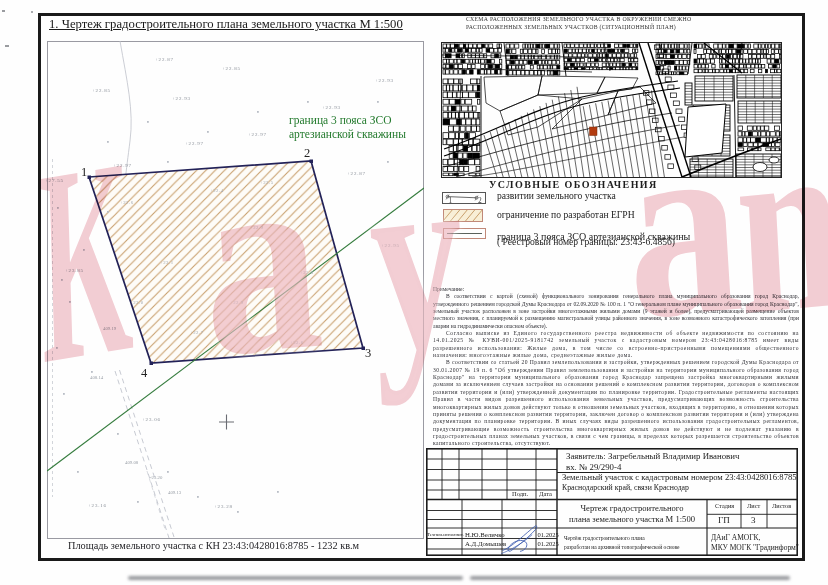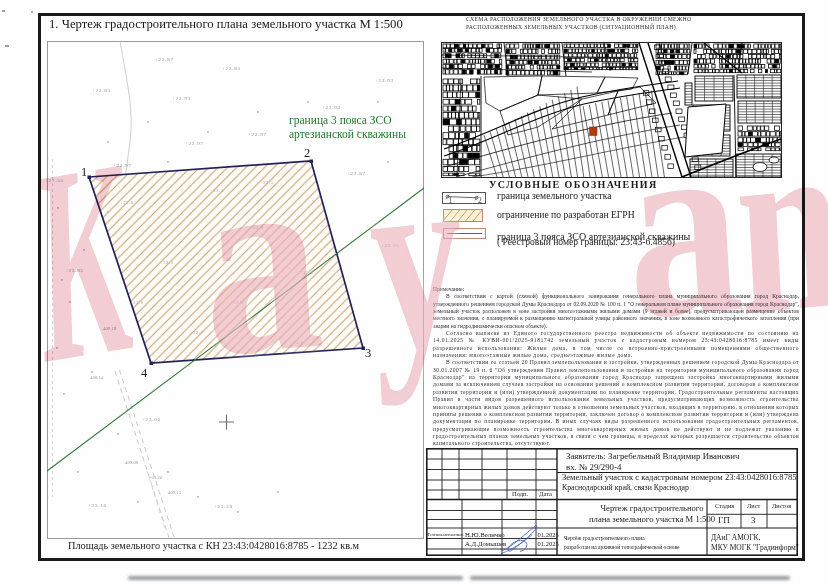--- a/index.html
+++ b/index.html
@@ -9,21 +9,21 @@
 .wm{position:absolute;font-family:"Liberation Serif",serif;font-weight:bold;
     color:#f3ced4;mix-blend-mode:multiply;transform-origin:left top;line-height:1;}
 .wmg{position:absolute;font-family:"Liberation Serif",serif;font-weight:bold;
     color:rgba(255,255,255,0.60);filter:blur(5px);transform-origin:left top;line-height:1;}
 </style></head>
 <body>
 <div class="abs" style="left:2px;top:10px;width:3px;height:2px;background:#9a9ca0;"></div>
 <div class="abs" style="left:31px;top:11px;width:2px;height:2px;background:#aaacb0;"></div>
 <div class="abs" style="left:5px;top:45px;width:4px;height:2px;background:#9a9ca0;"></div>
 <div class="abs" style="left:38px;top:13px;width:767px;height:548px;border:3px solid #1a1a1a;box-sizing:border-box;"></div>
-<div class="t" style="left:49px;top:17px;font-size:12.7px;color:#1a1a1a;">1. Чертеж градостроительного плана земельного участка М 1:500</div>
+<div class="t" style="left:49px;top:17px;font-size:12.7px;color:#1a1a1a;text-decoration:underline;">1. Чертеж градостроительного плана земельного участка М 1:500</div>
 <div class="abs" style="left:47px;top:41px;width:377px;height:498px;border:1px solid #9a9aa2;box-sizing:border-box;"></div>
 <svg class="abs" style="left:47px;top:41px;" width="377" height="498" viewBox="0 0 377 498">
 <defs>
 <pattern id="hatch" patternUnits="userSpaceOnUse" width="9.3" height="9.3">
 <rect width="9.3" height="9.3" fill="#fefcf8"></rect>
 <path d="M -2,2 L 2,-2 M 0,9.3 L 9.3,0 M 7.3,11.3 L 11.3,7.3" stroke="#c9a06e" stroke-width="1.1" fill="none"></path>
 </pattern>
 </defs>
 <path d="M 73,0 C 80,40 87,70 83,100 C 79,132 76,150 78,166" fill="none" stroke="#bfc2ca" stroke-width="0.8"></path>
 <path d="M 5.5,118 L 5.5,456" fill="none" stroke="#c6cad0" stroke-width="0.8" stroke-dasharray="3,3"></path>
@@ -915,21 +915,21 @@
 <div class="abs" style="left:442px;top:192px;width:44px;height:12px;border:1px solid #555;box-sizing:border-box;">
  <svg width="42" height="10" viewBox="0 0 42 10" style="display:block">
       <path d="M 4.5,3.6 L 33.5,4.8" stroke="#444" stroke-width="0.8" fill="none"></path>
       <path d="M 3,6.5 L 6,1.5 M 32,7.5 L 35,2.5" stroke="#444" stroke-width="0.6" fill="none"></path>
       <circle cx="4.5" cy="3.6" r="1.4" fill="none" stroke="#444" stroke-width="0.7"></circle>
       <circle cx="33.5" cy="4.8" r="1.4" fill="none" stroke="#444" stroke-width="0.7"></circle>
       <text x="5.5" y="9.8" font-size="7.5" fill="#444" font-family="Liberation Serif">1</text>
       <text x="35" y="10" font-size="7.5" fill="#444" font-family="Liberation Serif">2</text>
     </svg>
 </div>
-<div class="t" style="left:497px;top:190px;font-size:9.6px;">граница земельного участка</div>
+<div class="t" style="left:497px;top:190px;font-size:9.6px;">развитии земельного участка</div>
 <div class="abs" style="left:443px;top:209px;width:40px;height:13px;border:1px solid #c08878;box-sizing:border-box;">
  <svg width="38" height="11" viewBox="0 0 38 11" style="display:block">
       <rect width="38" height="11" fill="#f8efd6"></rect>
       <g stroke="#c89f6a" stroke-width="1">
         <line x1="-1" y1="11" x2="9" y2="-1"></line>
         <line x1="6.5" y1="11" x2="16.5" y2="-1"></line>
         <line x1="14" y1="11" x2="24" y2="-1"></line>
         <line x1="21.5" y1="11" x2="31.5" y2="-1"></line>
         <line x1="29" y1="11" x2="39" y2="-1"></line>
       </g>
@@ -991,21 +991,21 @@
 <div class="t" style="left:537.5px;top:530.5px;font-size:6.5px;">01.2025</div>
 <div class="t" style="left:537.5px;top:540px;font-size:6.5px;">01.2025</div>
 <svg class="abs" style="left:499px;top:523px;" width="42" height="32" viewBox="0 0 76 44" preserveAspectRatio="none">
 <path d="M 6,38 C 22,34 52,12 64,5 C 68,2 70,5 66,9 C 52,21 30,34 22,38 C 16,41 14,36 20,31 C 28,24 42,22 48,26 C 54,30 48,38 38,39" fill="none" stroke="#3c5cb0" stroke-width="1.3"></path>
 <path d="M 4,42 C 20,38 46,26 60,16" fill="none" stroke="#3c5cb0" stroke-width="1.1"></path>
 </svg>
 <div class="t" style="left:566px;top:451px;font-size:8.8px;">Заявитель: Загребельный Владимир Иванович</div>
 <div class="t" style="left:566px;top:461.5px;font-size:8.8px;">вх. № 29/290-4</div>
 <div class="t" style="left:562px;top:473px;font-size:8.6px;">Земельный участок с кадастровым номером 23:43:0428016:8785</div>
 <div class="t" style="left:562px;top:484px;font-size:7.8px;">Краснодарский край, связи Краснодар</div>
-<div class="abs" style="left:557px;top:503px;width:150px;font-size:8.6px;color:#222;text-align:center;line-height:1.3;padding-left:20px;">Чертеж градостроительного<br>плана земельного участка М 1:500</div>
+<div class="abs" style="left:557px;top:503px;width:150px;font-size:8.6px;color:#222;text-align:center;line-height:1.3;">Чертеж градостроительного<br>плана земельного участка М 1:500</div>
 <div class="t" style="left:715px;top:502px;font-size:6.3px;">Стадия</div>
 <div class="t" style="left:747px;top:502px;font-size:6.3px;">Лист</div>
 <div class="t" style="left:772px;top:502px;font-size:6.3px;">Листов</div>
 <div class="t" style="left:718px;top:515px;font-size:9px;">ГП</div>
 <div class="t" style="left:751px;top:515px;font-size:9px;">3</div>
 <div class="abs" style="left:564px;top:533.5px;width:138px;font-size:5.5px;color:#222;line-height:1.7;white-space:nowrap;">Чертёж градостроительного плана<br>разработан на архивной топографической основе</div>
 <div class="t" style="left:711px;top:532.5px;font-size:7.5px;line-height:1.45;">ДАиГ АМОГК,<br>МКУ МОГК  "Градинформ"</div>
 
 <div class="abs" style="left:128px;top:576px;width:335px;height:4px;background:#97999d;border-radius:2px;filter:blur(1.4px);"></div>
 <div class="abs" style="left:470px;top:576px;width:320px;height:4px;background:#97999d;border-radius:2px;filter:blur(1.4px);"></div>

